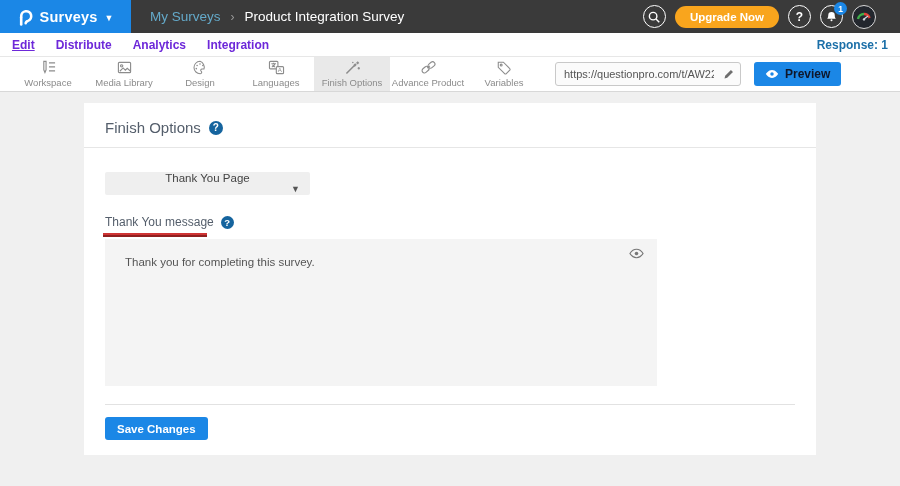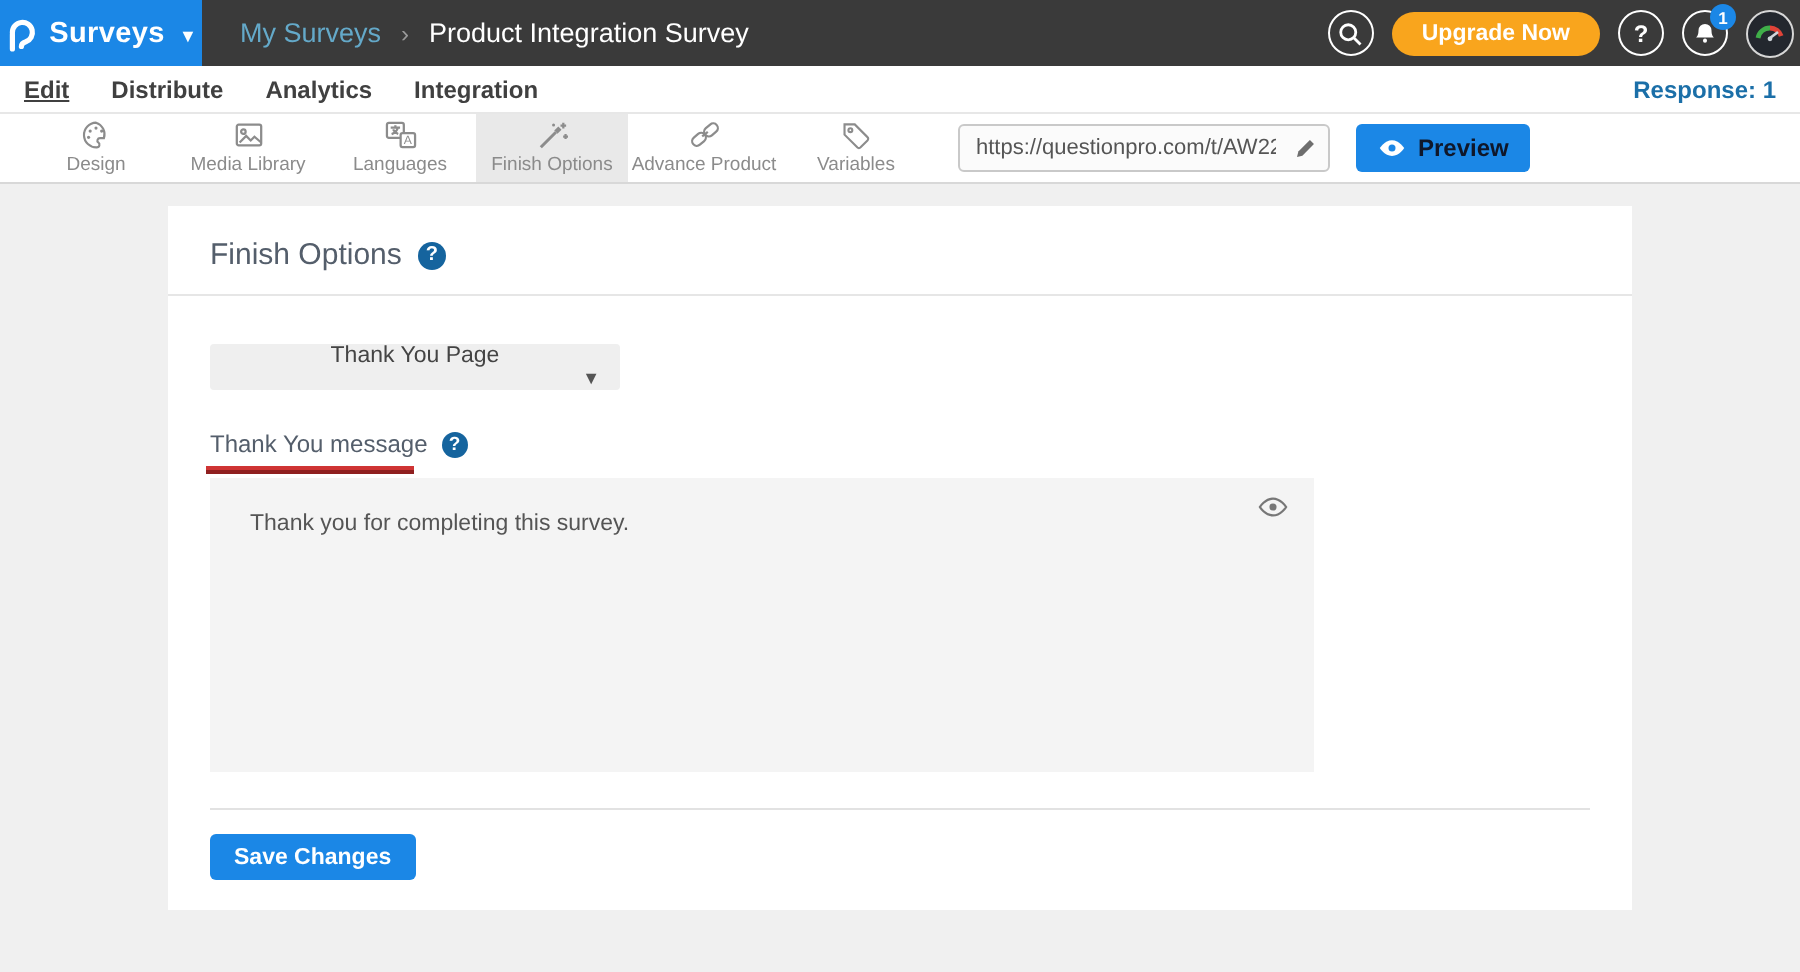--- a/index.html
+++ b/index.html
@@ -9,31 +9,31 @@
     background:#f0f0f0;
     overflow:hidden;
     -webkit-font-smoothing:antialiased;
   }
 
   
   .top-header {
     height:33px; background:#3a3a3a; display:flex; align-items:center;
   }
   .logo-block {
-    width:101px; height:33px; background:#1b87e6; display:flex;
+    width:131px; height:33px; background:#1b87e6; display:flex;
     align-items:center; justify-content:center; gap:7px; cursor:pointer;
   }
   .logo-mark { display:flex; align-items:center; }
   .logo-text { color:#fff; font-size:14.5px; font-weight:bold; letter-spacing:.2px; }
   .logo-caret { color:#fff; font-size:9px; margin-top:2px; }
   .breadcrumb { display:flex; align-items:center; gap:10px; margin-left:19px; font-size:13.5px; }
   .crumb-parent { color:#64a9c9; cursor:pointer; }
   .crumb-sep { color:#9a9a9a; font-size:12px; }
   .crumb-current { color:#ffffff; }
-  .header-right { margin-left:auto; display:flex; align-items:center; gap:9px; padding-right:3px; }
+  .header-right { margin-left:auto; display:flex; align-items:center; gap:9px; padding-right:24px; }
   .circle-btn {
     width:23px; height:23px; border:1.5px solid #fff; border-radius:50%;
     display:flex; align-items:center; justify-content:center; cursor:pointer;
     color:#fff; font-size:12px; font-weight:bold; position:relative;
   }
   .upgrade-btn {
     height:22px; padding:0 15px; background:#f9a51d; border:none; border-radius:11px;
     color:#fff; font-size:11.5px; font-weight:bold; cursor:pointer; display:flex; align-items:center;
   }
   .badge {
@@ -46,21 +46,21 @@
     overflow:hidden; cursor:pointer; background:#23272e;
     display:flex; align-items:center; justify-content:center;
   }
 
   
   .nav-row {
     height:24px; background:#fff; display:flex; align-items:center;
     padding:0 12px; border-bottom:1px solid #e7e7e7;
   }
   .nav-item {
-    color:#404040; font-size:12px; font-weight:bold; margin-right:21px; cursor:pointer;
+    color:#6d28d9; font-size:12px; font-weight:bold; margin-right:21px; cursor:pointer;
   }
   .nav-item.active { text-decoration:underline; }
   .response-label { margin-left:auto; color:#1b6fa8; font-size:12px; font-weight:bold; }
 
   
   .toolbar {
     height:35px; background:#fff; display:flex; align-items:stretch;
     padding-left:10px; border-bottom:1px solid #d8d8d8;
   }
   .tool-item {
@@ -186,43 +186,52 @@
 <div class="nav-row">
   <span class="nav-item active">Edit</span>
   <span class="nav-item">Distribute</span>
   <span class="nav-item">Analytics</span>
   <span class="nav-item">Integration</span>
   <span class="response-label">Response: 1</span>
 </div>
 
 <div class="toolbar">
 
+  <div class="tool-item">
+    <span class="tool-icon">
+      <svg width="17" height="15" viewBox="0 0 18 16">
+        <path d="M4 1.5v9l1.2 2.8 1.2-2.8v-9z"></path>
+        <path d="M9.5 3h6.5M9.5 7.3h6.5M9.5 11.6h6.5"></path>
+      </svg>
+    </span>
+    <span class="tool-label">Workspace</span>
+  </div>
+
+  <div class="tool-item">
+    <span class="tool-icon">
+      <svg width="17" height="15" viewBox="0 0 18 16">
+        <rect x="2.5" y="2.5" width="13" height="11" rx="1"></rect>
+        <circle cx="6" cy="6.2" r="1.2"></circle>
+        <path d="M4 12l3.5-3.5 2.4 2.4 2-2 3.6 3.1"></path>
+      </svg>
+    </span>
+    <span class="tool-label">Media Library</span>
+  </div>
 
   <div class="tool-item">
     <span class="tool-icon">
       <svg width="16" height="15" viewBox="0 0 18 17">
         <path d="M9 1.5a7 7 0 1 0 .4 14c1.7 0 2-2 .9-2.8-1-.8-.5-2.4 1-2.4h2.2A7 7 0 0 0 9 1.5z"></path>
         <circle cx="5.7" cy="6.3" r=".9" fill="#8c8c8c" stroke="none"></circle>
         <circle cx="9" cy="4.6" r=".9" fill="#8c8c8c" stroke="none"></circle>
         <circle cx="12.2" cy="6.3" r=".9" fill="#8c8c8c" stroke="none"></circle>
         <circle cx="4.8" cy="9.8" r=".9" fill="#8c8c8c" stroke="none"></circle>
       </svg>
     </span>
     <span class="tool-label">Design</span>
-  </div>
-
-  <div class="tool-item">
-    <span class="tool-icon">
-      <svg width="17" height="15" viewBox="0 0 18 16">
-        <rect x="2.5" y="2.5" width="13" height="11" rx="1"></rect>
-        <circle cx="6" cy="6.2" r="1.2"></circle>
-        <path d="M4 12l3.5-3.5 2.4 2.4 2-2 3.6 3.1"></path>
-      </svg>
-    </span>
-    <span class="tool-label">Media Library</span>
   </div>
 
   <div class="tool-item">
     <span class="tool-icon">
       <svg width="17" height="15" viewBox="0 0 18 16">
         <rect x="1.5" y="1.5" width="9" height="8" rx="1"></rect>
         <path d="M3.5 4h5M6 2.8v1.2M4 7.5c1.5-.5 3-2 3.3-3.5M7.5 7.5C6.3 7 5.2 6 4.8 5"></path>
         <rect x="8.8" y="7" width="7.7" height="7.5" rx="1" fill="#fff"></rect>
         <text x="12.6" y="12.9" text-anchor="middle" font-size="6.5" fill="#8c8c8c" stroke="none" font-family="inherit">A</text>
       </svg>

